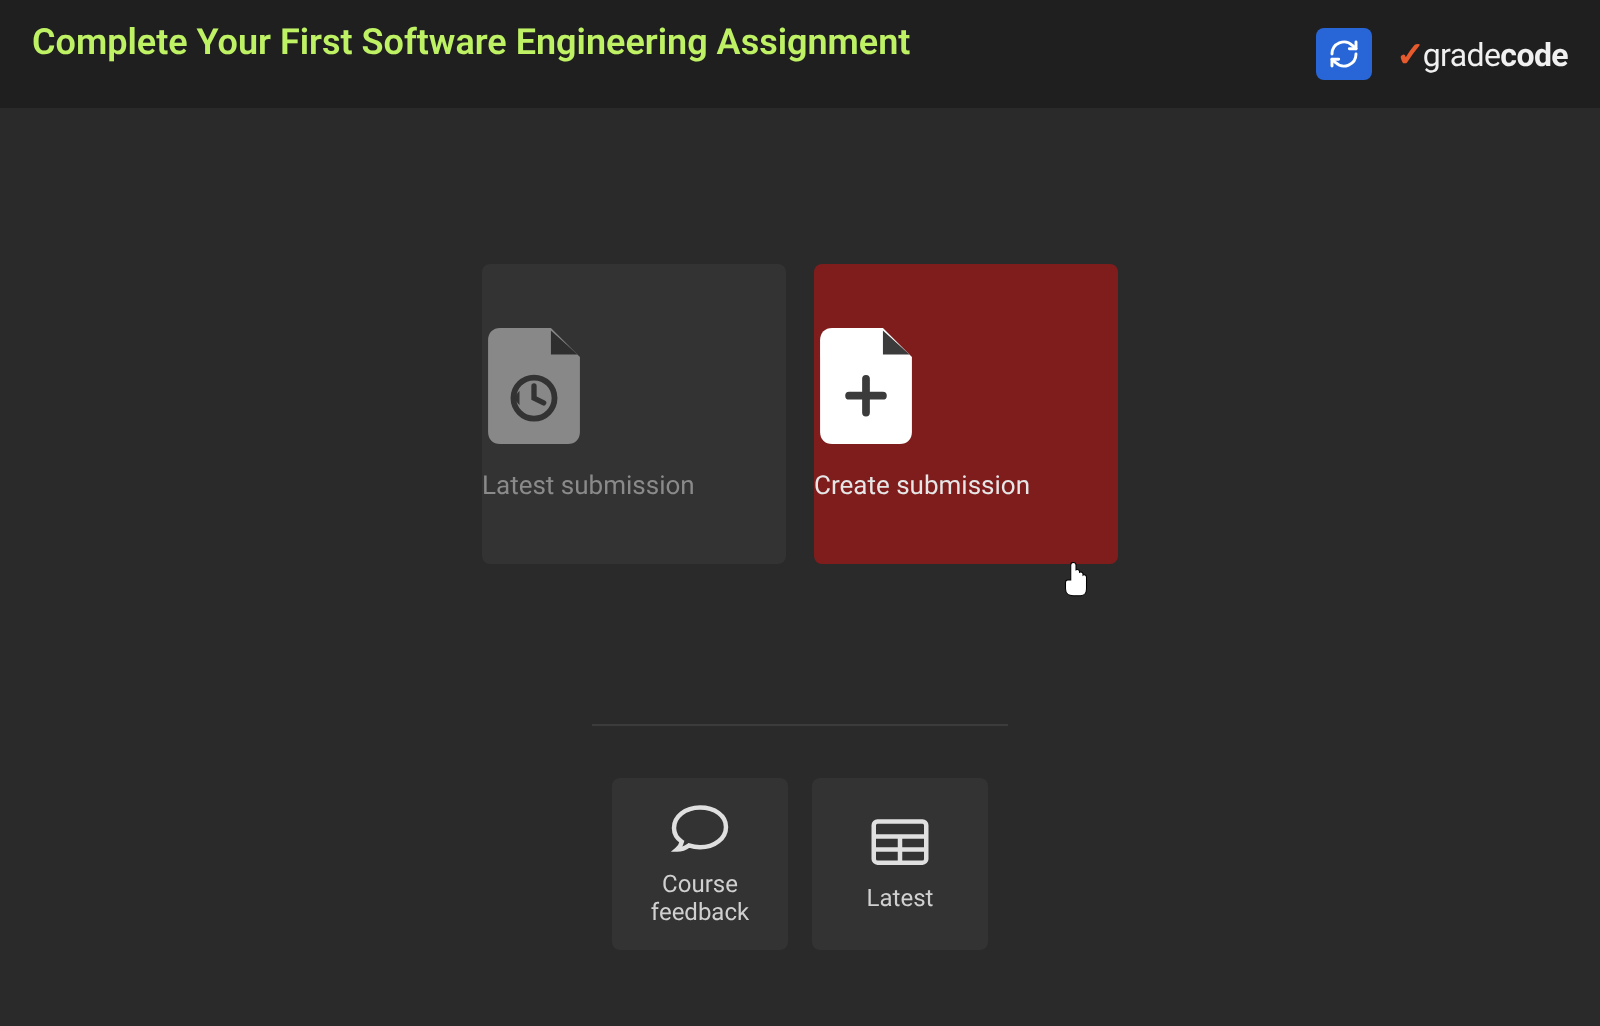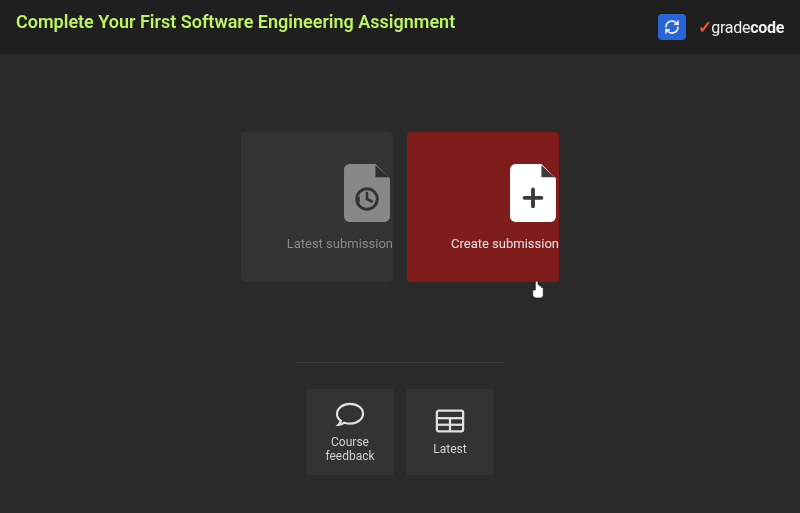--- a/index.html
+++ b/index.html
@@ -88,21 +88,21 @@
       display: flex;
       gap: 14px;
     }
     .card {
       width: 152px;
       height: 150px;
       background: #333333;
       border-radius: 4px;
       display: flex;
       flex-direction: column;
-      align-items: flex-end;
+      align-items: flex-start;
       justify-content: center;
       gap: 14px;
       cursor: pointer;
     }
     .card.muted .card-icon {
       opacity: 0.55;
     }
     .card.muted .card-label {
       color: #8a8a8a;
     }

